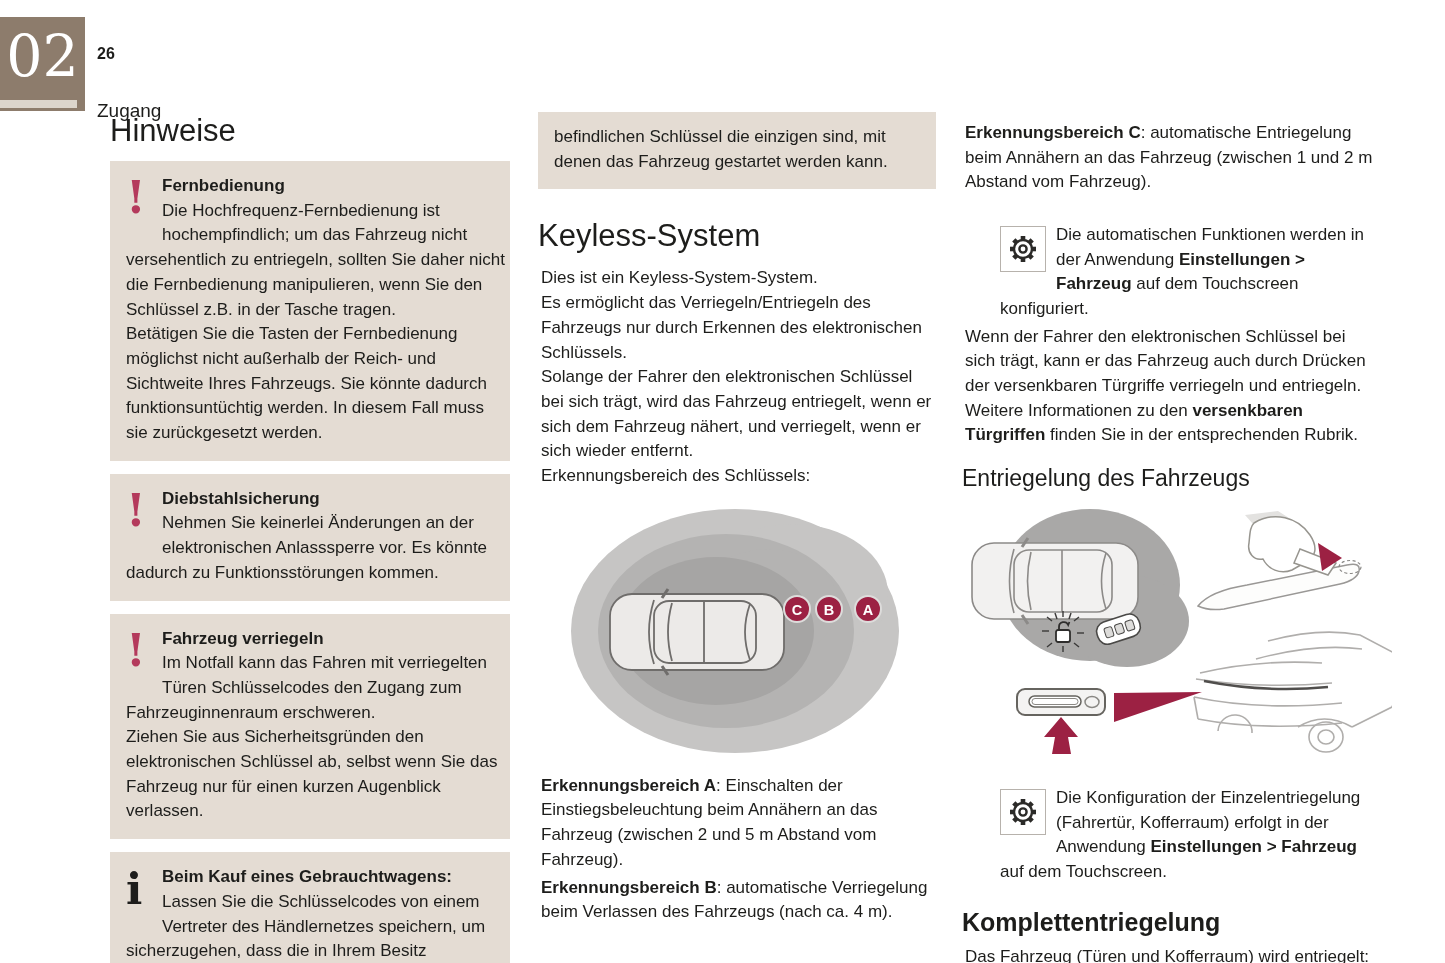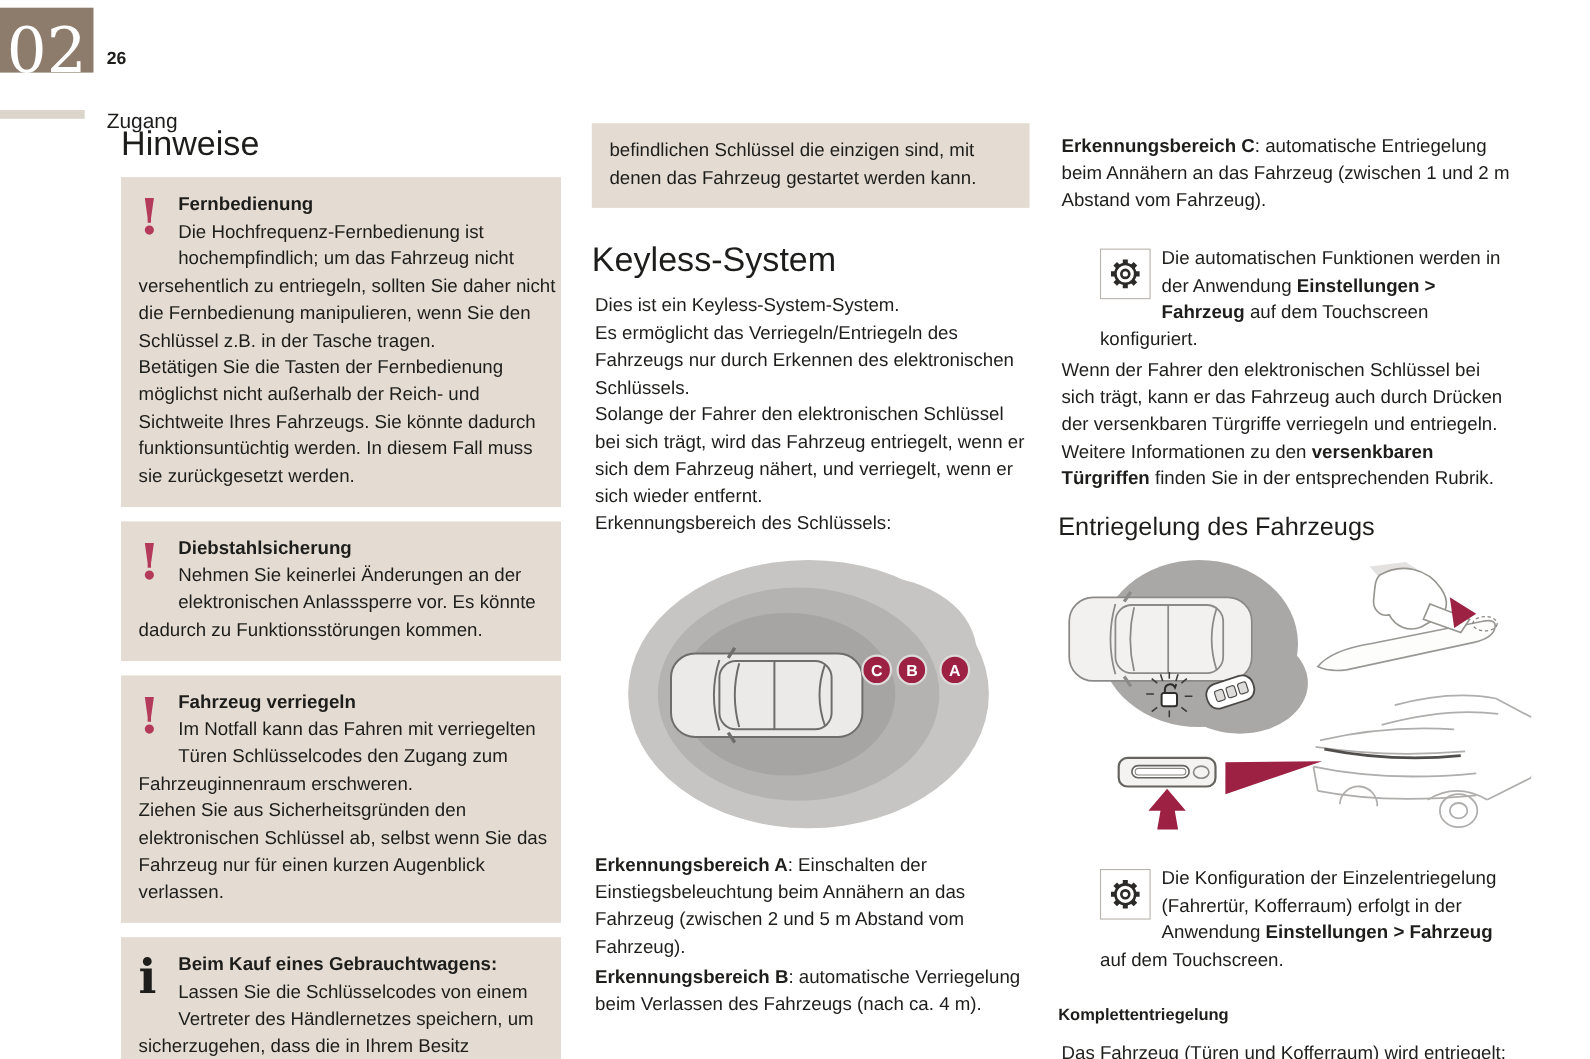--- a/index.html
+++ b/index.html
@@ -1,36 +1,36 @@
 <!DOCTYPE html>
 <html lang="de"><head>
 <meta charset="utf-8">
 <style>
   html,body{margin:0;padding:0;background:#fff;}
   .page{position:relative;width:1445px;height:963px;background:#ffffff;
         font-family:"Liberation Sans", sans-serif;color:#1d1d1b;overflow:hidden;}
 
   
-  .chapter-box{position:absolute;left:0;top:7px;width:85px;height:59px;background:#8d7c6c;}
+  .chapter-box{position:absolute;left:0;top:17px;width:85px;height:94px;background:#8d7c6c;}
   .chapter-num{display:block;width:100%;text-align:center;color:#ffffff;
                font-family:"DejaVu Serif", serif;font-size:57px;line-height:79px;font-weight:400;}
   .chapter-shadow{position:absolute;left:0;top:100px;width:77px;height:8px;background:#dcd5cc;}
   .pagehead{position:absolute;left:97px;top:44px;}
   .pagehead .num{font-size:16px;font-weight:bold;line-height:19px;}
   .pagehead .sec{font-size:19px;line-height:23px;margin-top:36px;}
 
   
   .col{position:absolute;}
   .col1{left:110px;top:112px;width:400px;}
   .col2{left:538px;top:112px;width:398px;}
   .col3{left:962px;top:118px;width:414px;}
 
   h1.doc{font-size:31px;font-weight:500;margin:0 0 12px 0;line-height:37px;letter-spacing:0;}
   h2.doc{font-size:23px;font-weight:500;margin:14px 0 0 0;line-height:33px;}
-  h3.doc{font-size:15px;font-weight:700;margin:24px 0 10px 0;line-height:26px;}
+  h3.doc{font-size:25px;font-weight:700;margin:24px 0 10px 0;line-height:26px;}
 
   .body{font-size:17px;line-height:24.7px;margin:3px;white-space:pre-line;}
   b{font-weight:bold;}
 
   
   .note{background:#e4dcd3;padding:13px 0 15px 16px;margin-bottom:13px;
         font-size:17px;line-height:24.7px;}
   .note .ic{float:left;width:36px;height:50px;text-align:left;}
   .warn-glyph{font-family:"DejaVu Serif", serif;font-weight:bold;font-size:45px;
               line-height:48px;color:#b43a5c;}

